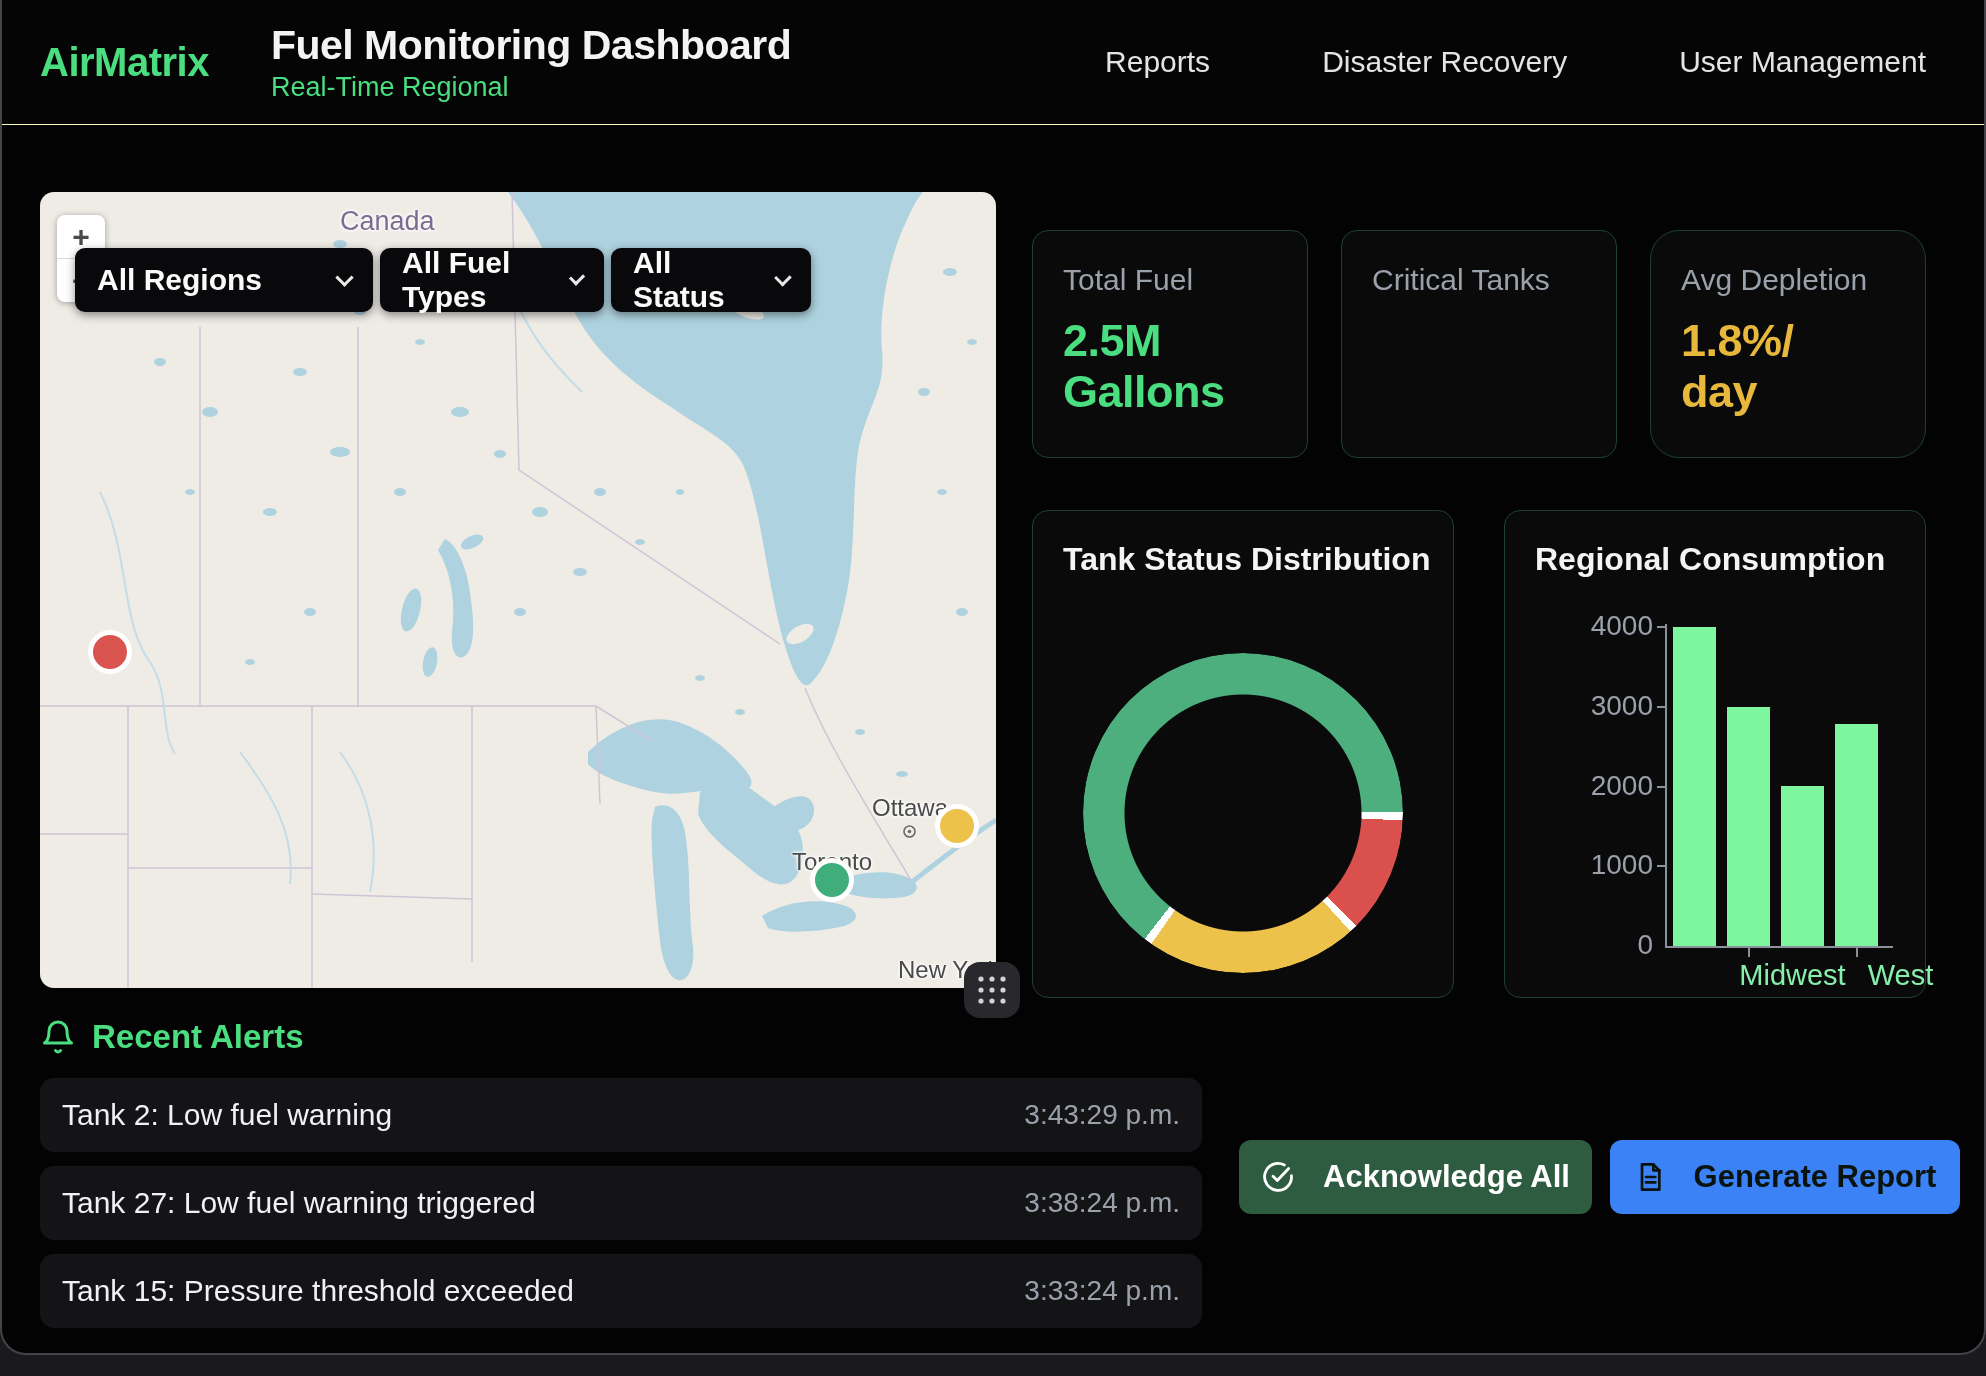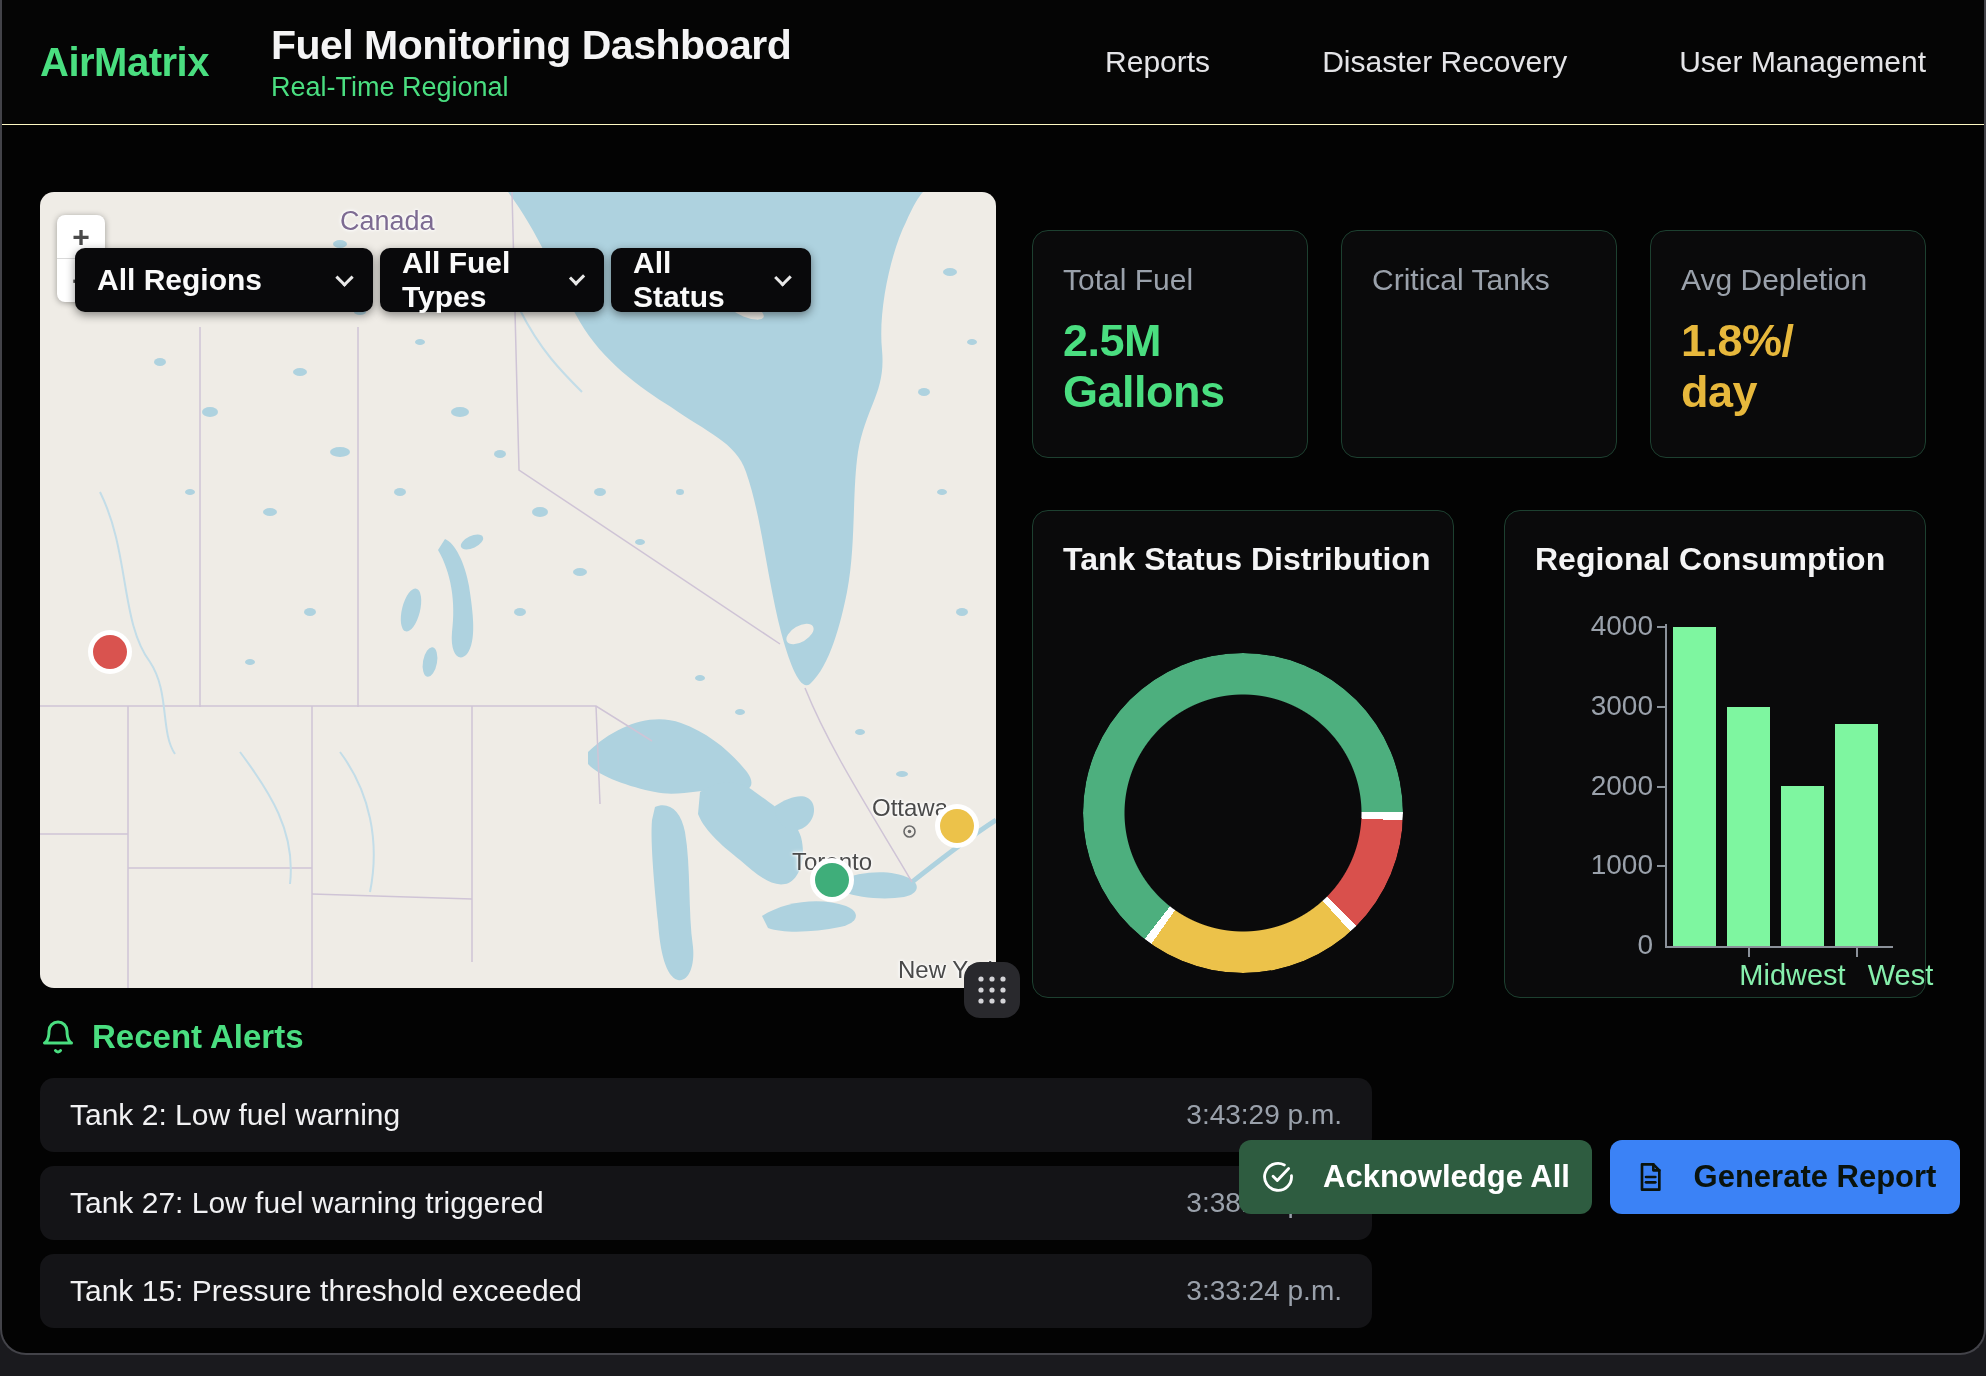--- a/index.html
+++ b/index.html
@@ -65,23 +65,23 @@
   .axis-x { position:absolute; left:160px; top:435px; width:228px; height:2px; background:#8b919a; }
   .bar { position:absolute; width:43px; }
   .ylabel { position:absolute; width:110px; text-align:right; font-size:28px; color:#9aa1ab; }
   .ytick { position:absolute; width:9px; height:2px; background:#8b919a; left:152px; }
   .xtick { position:absolute; width:2px; height:9px; background:#8b919a; top:437px; }
   .xlabel { position:absolute; top:448px; transform:translateX(-50%); font-size:29px; color:#86efac;margin-left:44px; }
 
   
   .alerts-title { position:absolute; left:38px; top:1018px; display:flex; align-items:center; gap:16px; }
   .alerts-title span { font-size:33px; font-weight:bold; color:#4ade80; }
-  .alert-row { position:absolute; left:38px; width:1332px; height:74px; background:#141417;
+  .alert-row { position:absolute; left:38px; width:1162px; height:74px; background:#141417;
                border-radius:14px; display:flex; align-items:center; justify-content:space-between;
-               padding:0 30px; cursor:pointer; }
+               padding:0 22px; cursor:pointer; }
   .alert-text { font-size:30px; color:#f1f1f3; }
   .alert-time { font-size:28px; color:#9aa1ab; }
 
   
   .btn { position:absolute; top:1140px; height:74px; border-radius:12px; display:flex;
          align-items:center; justify-content:center; gap:28px; font-size:31px; font-weight:bold;
          cursor:pointer; border:none; }
   .btn-ack { left:1237px; width:353px; background:#2e5c40; color:#ffffff; }
   .btn-gen { left:1608px; width:350px; background:#3b82f6; color:#0a130d; }
 </style>
@@ -244,21 +244,21 @@
   <div class="stat-card" style="left:1030px;">
     <div class="stat-label">Total Fuel</div>
     <div class="stat-value" style="color:#4ade80;">
       <span>2.5M</span><br>
       <span>Gallons</span>
     </div>
   </div>
   <div class="stat-card" style="left:1339px;">
     <div class="stat-label">Critical Tanks</div>
   </div>
-  <div class="stat-card" style="left:1648px;">
+  <div class="stat-card" style="left:1648px;border-radius:29px;">
     <div class="stat-label">Avg Depletion</div>
     <div class="stat-value" style="color:#e7b83c;">
       <span>1.8%/</span><br>
       <span>day</span>
     </div>
   </div>
 
   <div class="chart-card" style="left:1030px;">
     <div class="chart-title">Tank Status Distribution</div>
     <div class="donut" style="background: conic-gradient(from 218deg, rgb(77, 175, 126) 0deg, rgb(77, 175, 126) 231.66deg, rgb(255, 255, 255) 231.66deg, rgb(255, 255, 255) 234.66deg, rgb(217, 80, 76) 234.66deg, rgb(217, 80, 76) 276.78deg, rgb(255, 255, 255) 276.78deg, rgb(255, 255, 255) 279.78deg, rgb(236, 194, 74) 279.78deg, rgb(236, 194, 74) 357deg, rgb(255, 255, 255) 357deg, rgb(255, 255, 255) 360deg);"></div>

